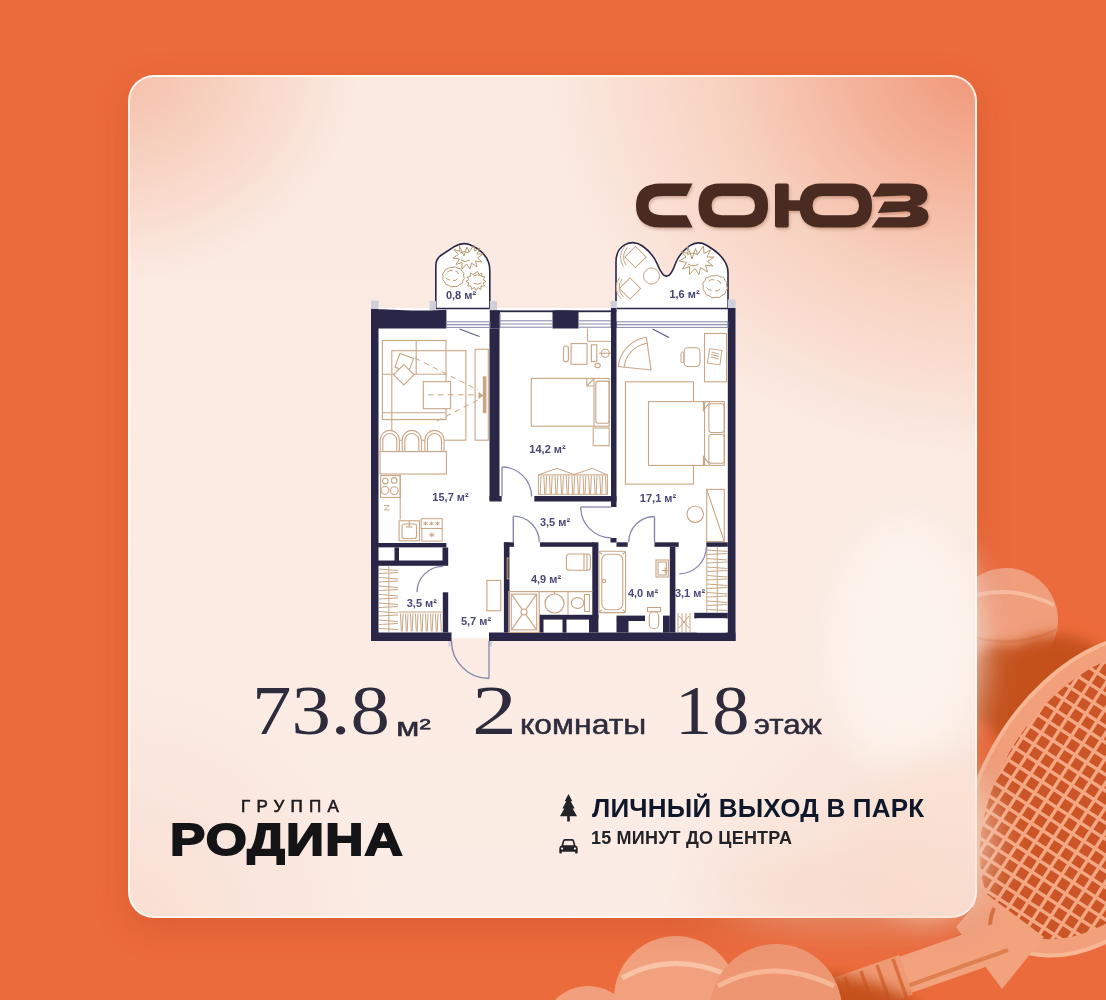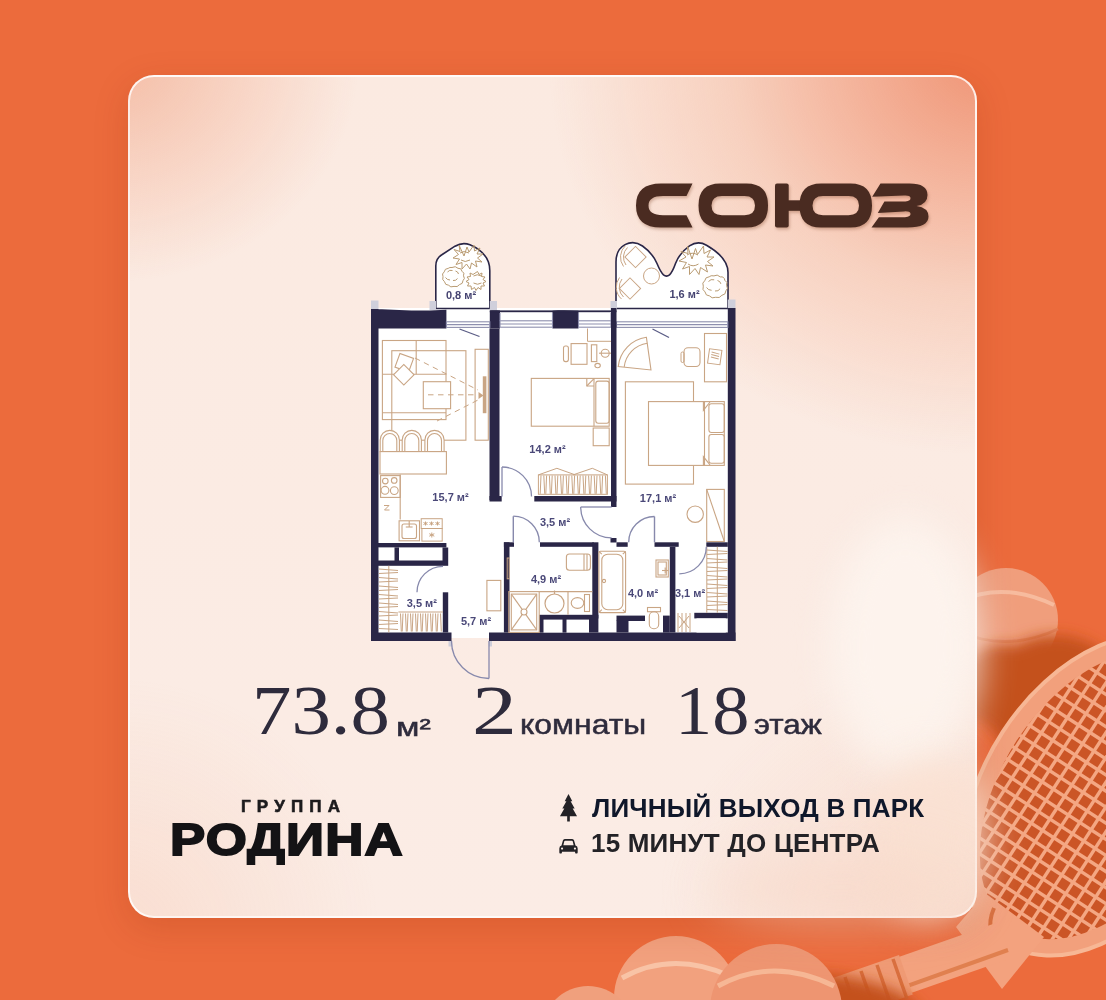--- a/index.html
+++ b/index.html
@@ -558,27 +558,27 @@
 <div class="abs sansw" style="left:396px;top:712px;font-size:26px;transform:scaleX(1.31);transform-origin:0 0;-webkit-text-stroke:0.5px #2e2b3c;">м²</div>
 
 <div class="abs serif" style="left:472px;top:670px;font-size:70.2px;transform:scaleX(1.28);transform-origin:0 0;">2</div>
 
 <div class="abs sansw" style="left:520px;top:709px;font-size:28px;transform:scaleX(1.14);transform-origin:0 0;-webkit-text-stroke:0.5px #2e2b3c;">комнаты</div>
 
 <div class="abs serif" style="left:675px;top:670px;font-size:70.2px;transform:scaleX(1.06);transform-origin:0 0;">18</div>
 
 <div class="abs sansw" style="left:754px;top:709px;font-size:28px;transform:scaleX(1.12);transform-origin:0 0;-webkit-text-stroke:0.5px #2e2b3c;">этаж</div>
 
-<div class="abs" style="left:241px;top:797px;font-size:17px;font-weight:bold;letter-spacing:6.2px;color:#1c1b1d;-webkit-text-stroke:0.6px #1c1b1d;">ГРУППА</div>
+<div class="abs" style="left:241px;top:797px;font-size:17px;font-weight:normal;letter-spacing:6.2px;color:#1c1b1d;-webkit-text-stroke:0.6px #1c1b1d;">ГРУППА</div>
 
 <div class="abs" style="left:170px;top:815px;font-size:44px;font-weight:bold;letter-spacing:1px;color:#141315;-webkit-text-stroke:1.8px #141315;transform:scaleX(1.2);transform-origin:0 0;">РОДИНА</div>
 
 <svg class="abs" style="left:558.5px;top:793.5px;" width="19" height="28" viewBox="0 0 20 27" preserveAspectRatio="none">
   <path fill="#232226" d="M10,0 L14,7 L12.2,7 L16.5,14 L14.4,14 L19,21.5 L11.4,21.5 L11.4,26.5 L8.6,26.5 L8.6,21.5 L1,21.5 L5.6,14 L3.5,14 L7.8,7 L6,7 Z"></path>
 </svg>
 
 <div class="abs" style="left:592px;top:793px;font-size:26px;font-weight:bold;letter-spacing:0.2px;color:#0f172a;transform:scaleX(1);transform-origin:0 0;">ЛИЧНЫЙ ВЫХОД В ПАРК</div>
 
 <svg class="abs" style="left:557.5px;top:837.5px;" width="21" height="18" viewBox="0 0 24 19" preserveAspectRatio="none">
   <path fill="#232226" d="M4,8 L5.6,2.6 Q6,1 7.8,1 L16.2,1 Q18,1 18.4,2.6 L20,8 Q22.5,8.6 22.5,11 L22.5,15 Q22.5,16.4 21.6,16.4 L20.4,16.4 Q19.5,16.4 19.5,15 L19.5,14.4 L4.5,14.4 L4.5,15 Q4.5,16.4 3.6,16.4 L2.4,16.4 Q1.5,16.4 1.5,15 L1.5,11 Q1.5,8.6 4,8 Z M6.1,7.6 L17.9,7.6 L16.8,3.4 Q16.6,2.8 15.9,2.8 L8.1,2.8 Q7.4,2.8 7.2,3.4 Z M4.6,12.4 Q5.9,12.4 5.9,11.2 Q5.9,10 4.6,10 Q3.4,10 3.4,11.2 Q3.4,12.4 4.6,12.4 Z M19.4,12.4 Q20.6,12.4 20.6,11.2 Q20.6,10 19.4,10 Q18.1,10 18.1,11.2 Q18.1,12.4 19.4,12.4 Z"></path>
 </svg>
 
-<div class="abs" style="left:591px;top:828px;font-size:26px;font-weight:bold;letter-spacing:0.2px;color:#232226;transform:scaleX(1);transform-origin:0 0;">15 МИНУТ ДО ЦЕНТРА</div>
+<div class="abs" style="left:591px;top:828px;font-size:18px;font-weight:bold;letter-spacing:0.2px;color:#232226;transform:scaleX(1);transform-origin:0 0;">15 МИНУТ ДО ЦЕНТРА</div>
 
 </body></html>

